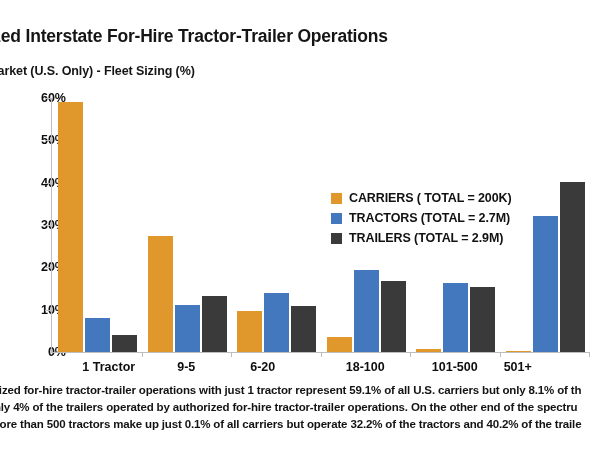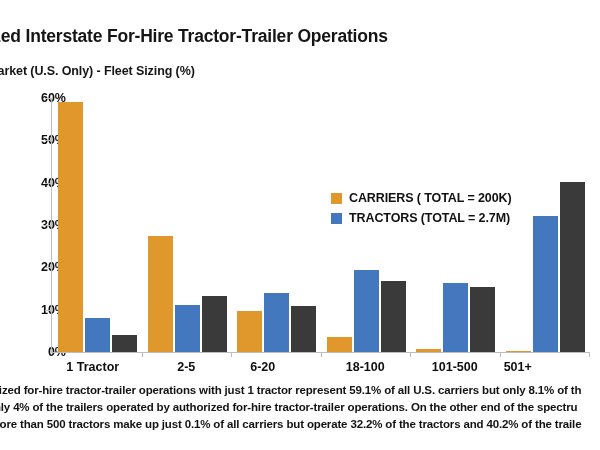--- a/index.html
+++ b/index.html
@@ -224,36 +224,40 @@
         <div class="bar tractors" title="TRACTORS (TOTAL = 1.5M) — 101-500: 16.2%" style="height: 68.58px; background: rgb(68, 120, 190);"></div>
         <div class="bar trailers" title="TRAILERS (TOTAL = 2.9M) — 101-500: 15.4%" style="height: 65.1933px; background: rgb(58, 58, 58);"></div>
       </div>
       <div class="group" style="left: 447.5px; width: 89.5px;">
         <div class="bar carriers" title="CARRIERS ( TOTAL = 200K) — 501+: 0.1%" style="height: 1.2px; background: rgb(224, 152, 44);"></div>
         <div class="bar tractors" title="TRACTORS (TOTAL = 1.5M) — 501+: 32.2%" style="height: 136.313px; background: rgb(68, 120, 190);"></div>
         <div class="bar trailers" title="TRAILERS (TOTAL = 2.9M) — 501+: 40.2%" style="height: 170.18px; background: rgb(58, 58, 58);"></div>
       </div>
     </div>
   <div id="x-axis-labels">
-      <div class="x-label" style="left: 48px; width: 89.5px;">1 Tractor</div>
-      <div class="x-label" style="left: 141.5px; width: 89.5px;">2-5</div>
+      <div class="x-label" style="left: 64px; width: 89.5px;">1 Tractor</div>
+      <div class="x-label" style="left: 141.5px; width: 89.5px;">9-5</div>
       <div class="x-label" style="left: 218px; width: 89.5px;">6-20</div>
       <div class="x-label" style="left: 320.5px; width: 89.5px;">18-100</div>
       <div class="x-label" style="left: 410px; width: 89.5px;">101-500</div>
       <div class="x-label" style="left: 473px; width: 89.5px;">501+</div>
     </div>
 
   <div id="legend">
       <div class="legend-row">
         <span class="legend-swatch" style="background: rgb(224, 152, 44);"></span>
         <span class="legend-text">CARRIERS ( TOTAL = 200K)</span>
       </div>
       <div class="legend-row">
         <span class="legend-swatch" style="background: rgb(68, 120, 190);"></span>
         <span class="legend-text">TRACTORS (TOTAL = 2.7M)</span>
+      </div>
+      <div class="legend-row">
+        <span class="legend-swatch" style="background: rgb(58, 58, 58);"></span>
+        <span class="legend-text">TRAILERS (TOTAL = 2.9M)</span>
       </div>
     </div>
 <div class="tick" style="top: 221.667px;"></div>
     <div class="tick" style="top: 179.333px;"></div>
     <div class="tick" style="top: 137px;"></div>
     <div class="tick" style="top: 94.6667px;"></div>
     <div class="tick" style="top: 52.3333px;"></div>
     <div class="tick" style="top: 10px;"></div>
     <div class="xtick" style="left: 141.5px;"></div>
     <div class="xtick" style="left: 231px;"></div>

